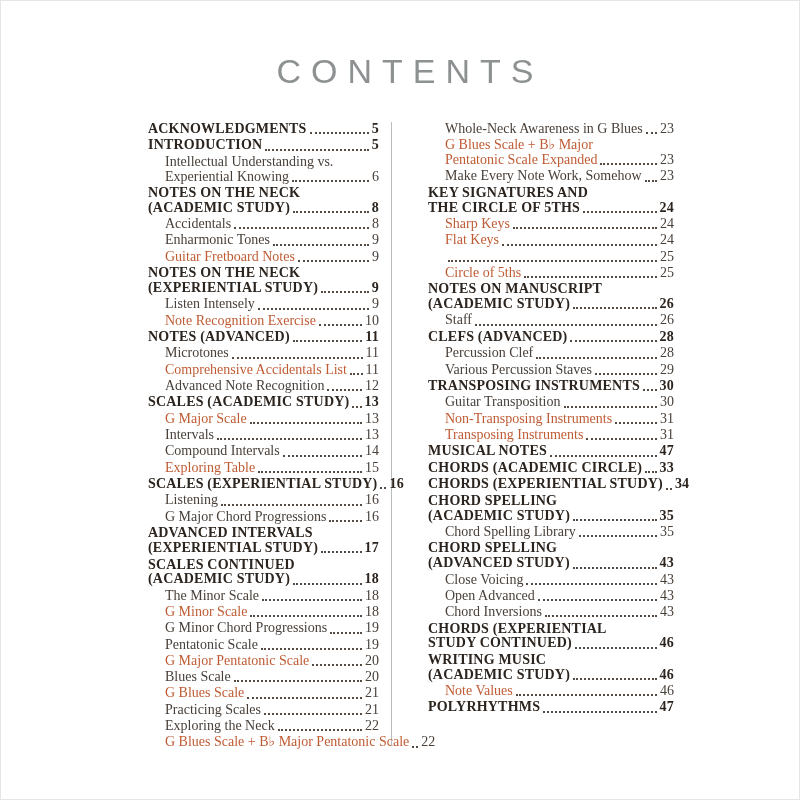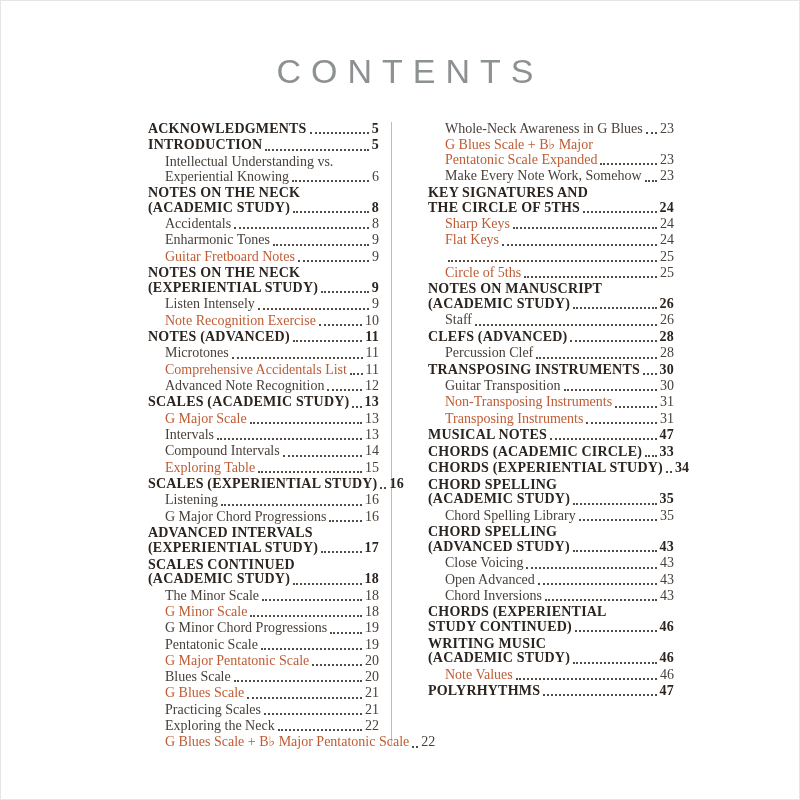--- a/index.html
+++ b/index.html
@@ -389,20 +389,27 @@
         <span class="page-num">28</span>
       </div>
     </div>
     <div class="entry sub">
       <div class="row">
         <span class="label">Percussion Clef</span>
         <span class="dots"></span>
         <span class="page-num">28</span>
       </div>
     </div>
+    <div class="entry sub">
+      <div class="row">
+        <span class="label">Various Percussion Staves</span>
+        <span class="dots"></span>
+        <span class="page-num">29</span>
+      </div>
+    </div>
     <div class="entry heading">
       <div class="row">
         <span class="label">TRANSPOSING INSTRUMENTS</span>
         <span class="dots"></span>
         <span class="page-num">30</span>
       </div>
     </div>
     <div class="entry sub">
       <div class="row">
         <span class="label">Guitar Transposition</span>

